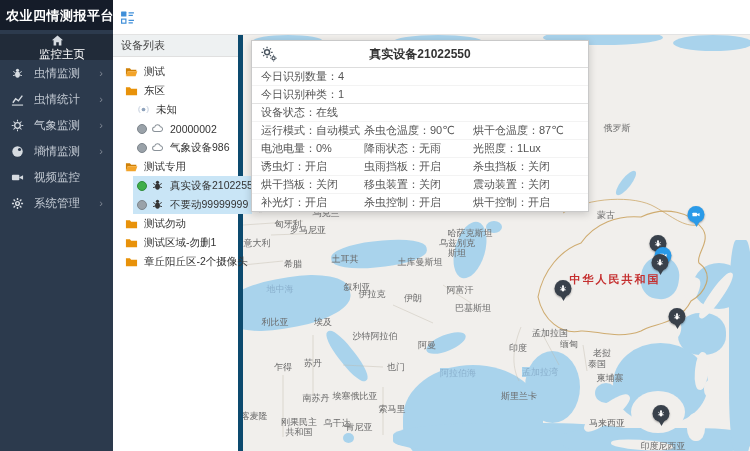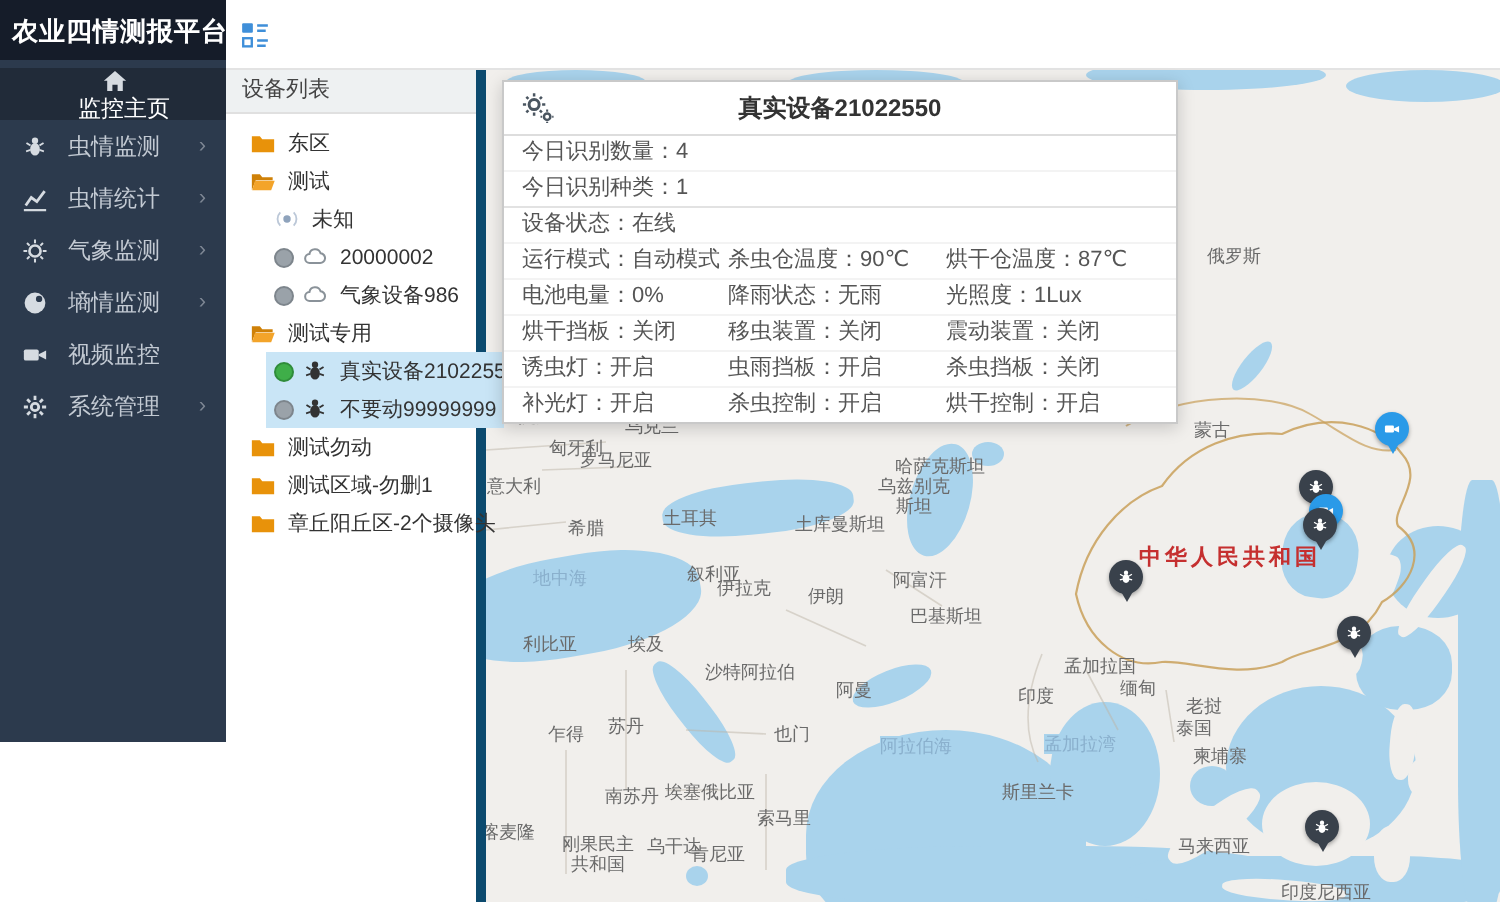--- a/index.html
+++ b/index.html
@@ -1,19 +1,19 @@
 <!DOCTYPE html>
 <html><head>
 <meta charset="utf-8">
 <style>
   html,body{margin:0;padding:0;}
   body{width:750px;height:451px;position:relative;overflow:hidden;background:#fff;
        font-family:"Liberation Sans","DejaVu Sans",sans-serif;}
   
-  .sidebar{position:absolute;left:0;top:0;width:113px;height:371px;background:#2c3a4d;z-index:20;}
+  .sidebar{position:absolute;left:0;top:0;width:113px;height:451px;background:#2c3a4d;z-index:20;}
   .app-title{height:30px;line-height:31px;background:#151c29;color:#fff;font-size:13px;
              font-weight:bold;padding-left:6px;letter-spacing:.5px;white-space:nowrap;}
   .menu{padding-top:4px;}
   .menu-item{position:relative;height:26px;display:flex;align-items:center;padding-left:11px;
              color:#c3cad3;font-size:11.5px;cursor:pointer;}
   .menu-item.active{background:rgba(0,0,0,.25);color:#fff;flex-direction:column;}
   .mi-icon{width:13px;height:13px;margin-right:10px;color:#d6dbe1;flex:none;}
   .mi-label{flex:none;}
   .mi-arrow{position:absolute;right:10px;font-size:11px;color:#7e8794;line-height:1;}
   
@@ -141,32 +141,32 @@
     <path d="M8 2.6h5M8 5h4M8 9.6h5M8 12h4" stroke="currentColor" stroke-width="1.2"></path>
   </svg>
 </header>
 
 <section class="device-panel">
   <div class="panel-title">设备列表</div>
   <div class="tree" id="device-tree">
       <div class="tree-row folder-row">
         <span class="inner">
           <svg class="ticon" viewBox="0 0 14 14">
-            <path d="M1 3.4 h4.3 l1.3 1.6 H13 V12 H1 Z" fill="#e8920a"></path>
-          </svg>
-          <span>东区</span>
-        </span>
-      </div>
-      <div class="tree-row folder-row">
-        <span class="inner">
-          <svg class="ticon" viewBox="0 0 14 14">
             <path d="M1 3.4 h4.3 l1.3 1.6 H12.2 V6.6 H3.1 L1 12 Z" fill="#cf8108"></path>
             <path d="M2.7 6.8 H13.3 L11.4 12 H1.2 Z" fill="#f3a42a"></path>
           </svg>
           <span>测试</span>
+        </span>
+      </div>
+      <div class="tree-row folder-row">
+        <span class="inner">
+          <svg class="ticon" viewBox="0 0 14 14">
+            <path d="M1 3.4 h4.3 l1.3 1.6 H13 V12 H1 Z" fill="#e8920a"></path>
+          </svg>
+          <span>东区</span>
         </span>
       </div>
       <div class="tree-row device-row">
         <span class="inner">
           <svg class="ticon" viewBox="0 0 14 14">
             <circle cx="7" cy="7" r="2" fill="#8fa3bc"></circle>
             <path d="M3.4 10.6 a5.1 5.1 0 0 1 0 -7.2 M10.6 3.4 a5.1 5.1 0 0 1 0 7.2" stroke="#bcc8d8" stroke-width="1" fill="none"></path>
           </svg>
           <span>未知</span>
         </span>
@@ -408,28 +408,28 @@
         <span>运行模式：自动模式</span>
         <span>杀虫仓温度：90℃</span>
         <span>烘干仓温度：87℃</span>
       </div>
       <div class="prow cols">
         <span>电池电量：0%</span>
         <span>降雨状态：无雨</span>
         <span>光照度：1Lux</span>
       </div>
       <div class="prow cols">
+        <span>诱虫灯：开启</span>
+        <span>虫雨挡板：开启</span>
+        <span>杀虫挡板：关闭</span>
+      </div>
+      <div class="prow cols">
         <span>烘干挡板：关闭</span>
         <span>移虫装置：关闭</span>
         <span>震动装置：关闭</span>
-      </div>
-      <div class="prow cols">
-        <span>诱虫灯：开启</span>
-        <span>虫雨挡板：开启</span>
-        <span>杀虫挡板：关闭</span>
       </div>
       <div class="prow cols">
         <span>补光灯：开启</span>
         <span>杀虫控制：开启</span>
         <span>烘干控制：开启</span>
       </div>
     </div>
 </div>
 
 </body></html>

